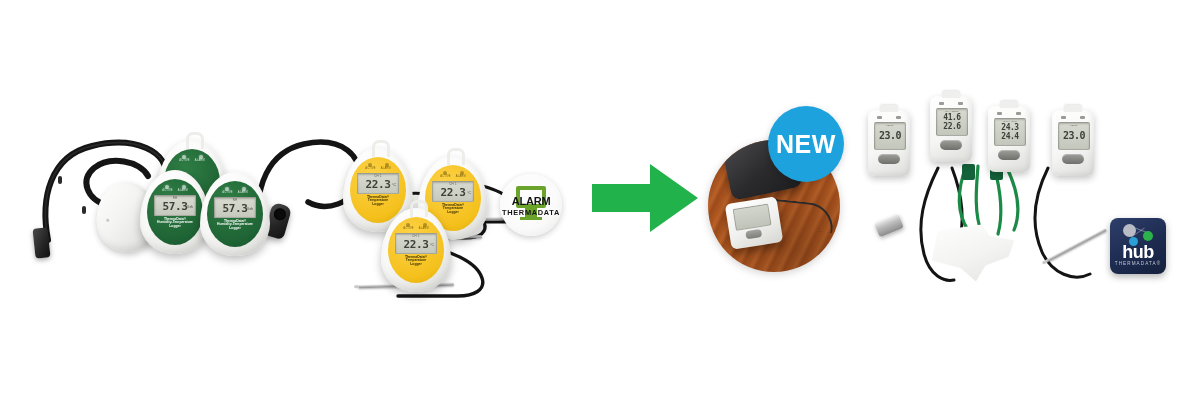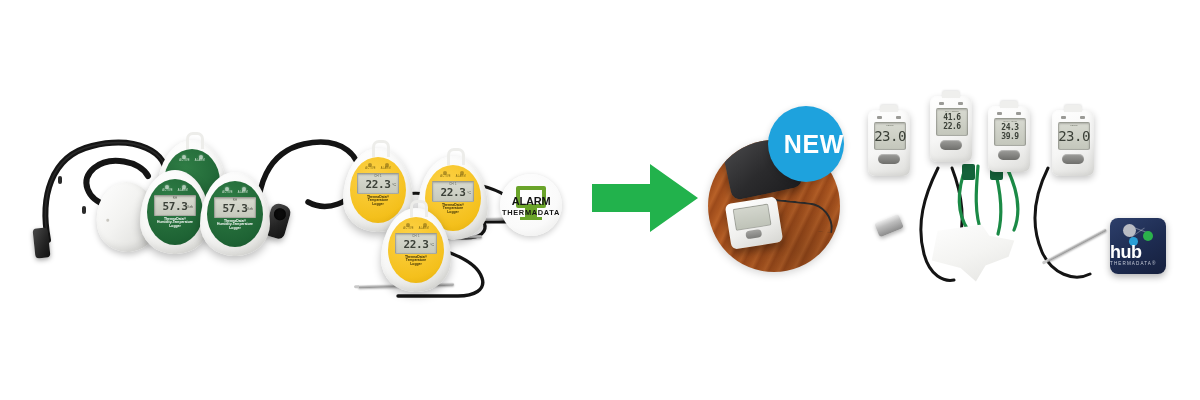--- a/index.html
+++ b/index.html
@@ -151,21 +151,21 @@
   .wlog .wlcd{position:absolute;left:6px;top:12px;width:30px;height:26px;border-radius:2px;
     background:linear-gradient(180deg,#d8dad1 0%,#c4c7bc 100%);border:1px solid rgba(0,0,0,.22);
     box-shadow:inset 0 1px 2px rgba(0,0,0,.2);
     display:flex;flex-direction:column;align-items:center;justify-content:center;}
   .wlog .wlcd .hdr{font-size:2.4px;color:#5c6154;line-height:1;position:absolute;top:2px;
     left:0;right:0;text-align:center;letter-spacing:.2px;}
   .wlog .wlcd .l1{font-family:"DejaVu Sans Mono",monospace;font-size:8px;font-weight:bold;
     color:#3b4038;line-height:1;letter-spacing:-.5px;}
   .wlog .wlcd .l2{font-family:"DejaVu Sans Mono",monospace;font-size:8px;font-weight:bold;
     color:#3b4038;line-height:1;letter-spacing:-.5px;margin-top:1px;}
-  .wlog .wlcd .one{font-family:"DejaVu Sans Mono",monospace;font-size:14px;font-weight:normal;
+  .wlog .wlcd .one{font-family:"DejaVu Sans Mono",monospace;font-size:10px;font-weight:bold;
     color:#3b4038;line-height:1;letter-spacing:-.5px;}
   .wlog .wbtn{position:absolute;left:50%;margin-left:-11px;bottom:12px;width:22px;height:10px;
     border-radius:6px;background:linear-gradient(180deg,#9d9d9a 0%,#6f6f6c 100%);
     box-shadow:inset 0 1px 1px rgba(255,255,255,.3);}
 
   
   .pad{position:absolute;width:96px;height:62px;
     background:linear-gradient(160deg,#ffffff 0%,#f4f4f2 50%,#e2e2df 100%);
     box-shadow:0 3px 7px rgba(0,0,0,.2);
     clip-path:polygon(12% 14%,58% 4%,66% 22%,92% 30%,86% 56%,62% 70%,52% 96%,36% 74%,6% 62%);}
@@ -180,21 +180,21 @@
     background:linear-gradient(150deg,#2d3f6b 0%,#1d2b50 55%,#16203d 100%);
     box-shadow:0 3px 7px rgba(0,0,0,.3);overflow:hidden;}
   .hubbadge-dots i{position:absolute;border-radius:50%;display:block;}
   .hubbadge-dots i.d1{left:13px;top:6px;width:13px;height:13px;background:#b9bcc4;}
   .hubbadge-dots i.d2{left:33px;top:13px;width:10px;height:10px;background:#2bb24b;}
   .hubbadge-dots i.d3{left:19px;top:19px;width:9px;height:9px;background:#2a9fd6;}
   .hubbadge-dots:before{content:"";position:absolute;left:19px;top:11px;width:20px;height:1px;
     background:rgba(255,255,255,.35);transform:rotate(20deg);}
   .hubbadge-dots:after{content:"";position:absolute;left:20px;top:14px;width:16px;height:1px;
     background:rgba(255,255,255,.3);transform:rotate(-35deg);}
-  .hubbadge-txt{position:absolute;left:0;right:0;bottom:7px;text-align:left;}
+  .hubbadge-txt{position:absolute;left:0;right:0;bottom:7px;text-align:center;}
   .hubbadge-txt .h1{font-size:18px;font-weight:bold;color:#ffffff;line-height:.95;
     letter-spacing:-.5px;}
   .hubbadge-txt .h2{font-size:4.6px;color:#c3c8d4;letter-spacing:1.1px;line-height:1;margin-top:1px;}
 </style>
 </head>
 <body>
 
 <div id="stage">
 
   <div class="abs" style="left:0;top:0;width:600px;height:400px;">
@@ -379,21 +379,21 @@
 
     <div class="photo" style="left:18px;top:140px;z-index:2;">
       <div class="tablet"></div>
       <div class="wire"></div>
       <div class="hubdev">
         <div class="scr"></div>
         <div class="btn"></div>
       </div>
     </div>
 
-    <div class="newbadge" style="left:78px;top:106px;z-index:6;justify-content:flex-end;">
+    <div class="newbadge" style="left:78px;top:106px;z-index:6;">
       <span>NEW</span>
     </div>
 
     <svg class="cable-svg" style="left:178px;top:168px;" width="140" height="120">
       <path d="M70 0 C56 28, 48 56, 56 86 C62 108, 76 114, 86 112" fill="none" stroke="#141414" stroke-width="3" stroke-linecap="round"></path>
       <path d="M84 0 C94 26, 98 52, 90 78" fill="none" stroke="#141414" stroke-width="3" stroke-linecap="round"></path>
     </svg>
 
     <svg class="cable-svg" style="left:252px;top:164px;" width="110" height="90">
       <path d="M24 2 C16 24, 14 48, 26 66" fill="none" stroke="#1b8a46" stroke-width="3.2" stroke-linecap="round"></path>
@@ -441,21 +441,21 @@
 
     <div class="wlog" style="left:298px;top:106px;z-index:5;">
       <div class="tab"></div>
       <div class="leds2">
         <i></i>
         <i></i>
       </div>
       <div class="wlcd">
         <span class="hdr">CH1 / CH2</span>
         <span class="l1">24.3</span>
-        <span class="l2">39.9</span>
+        <span class="l2">24.4</span>
       </div>
       <div class="wbtn"></div>
     </div>
 
     <div class="wlog" style="left:362px;top:110px;z-index:5;">
       <div class="tab"></div>
       <div class="leds2">
         <i></i>
         <i></i>
       </div>

